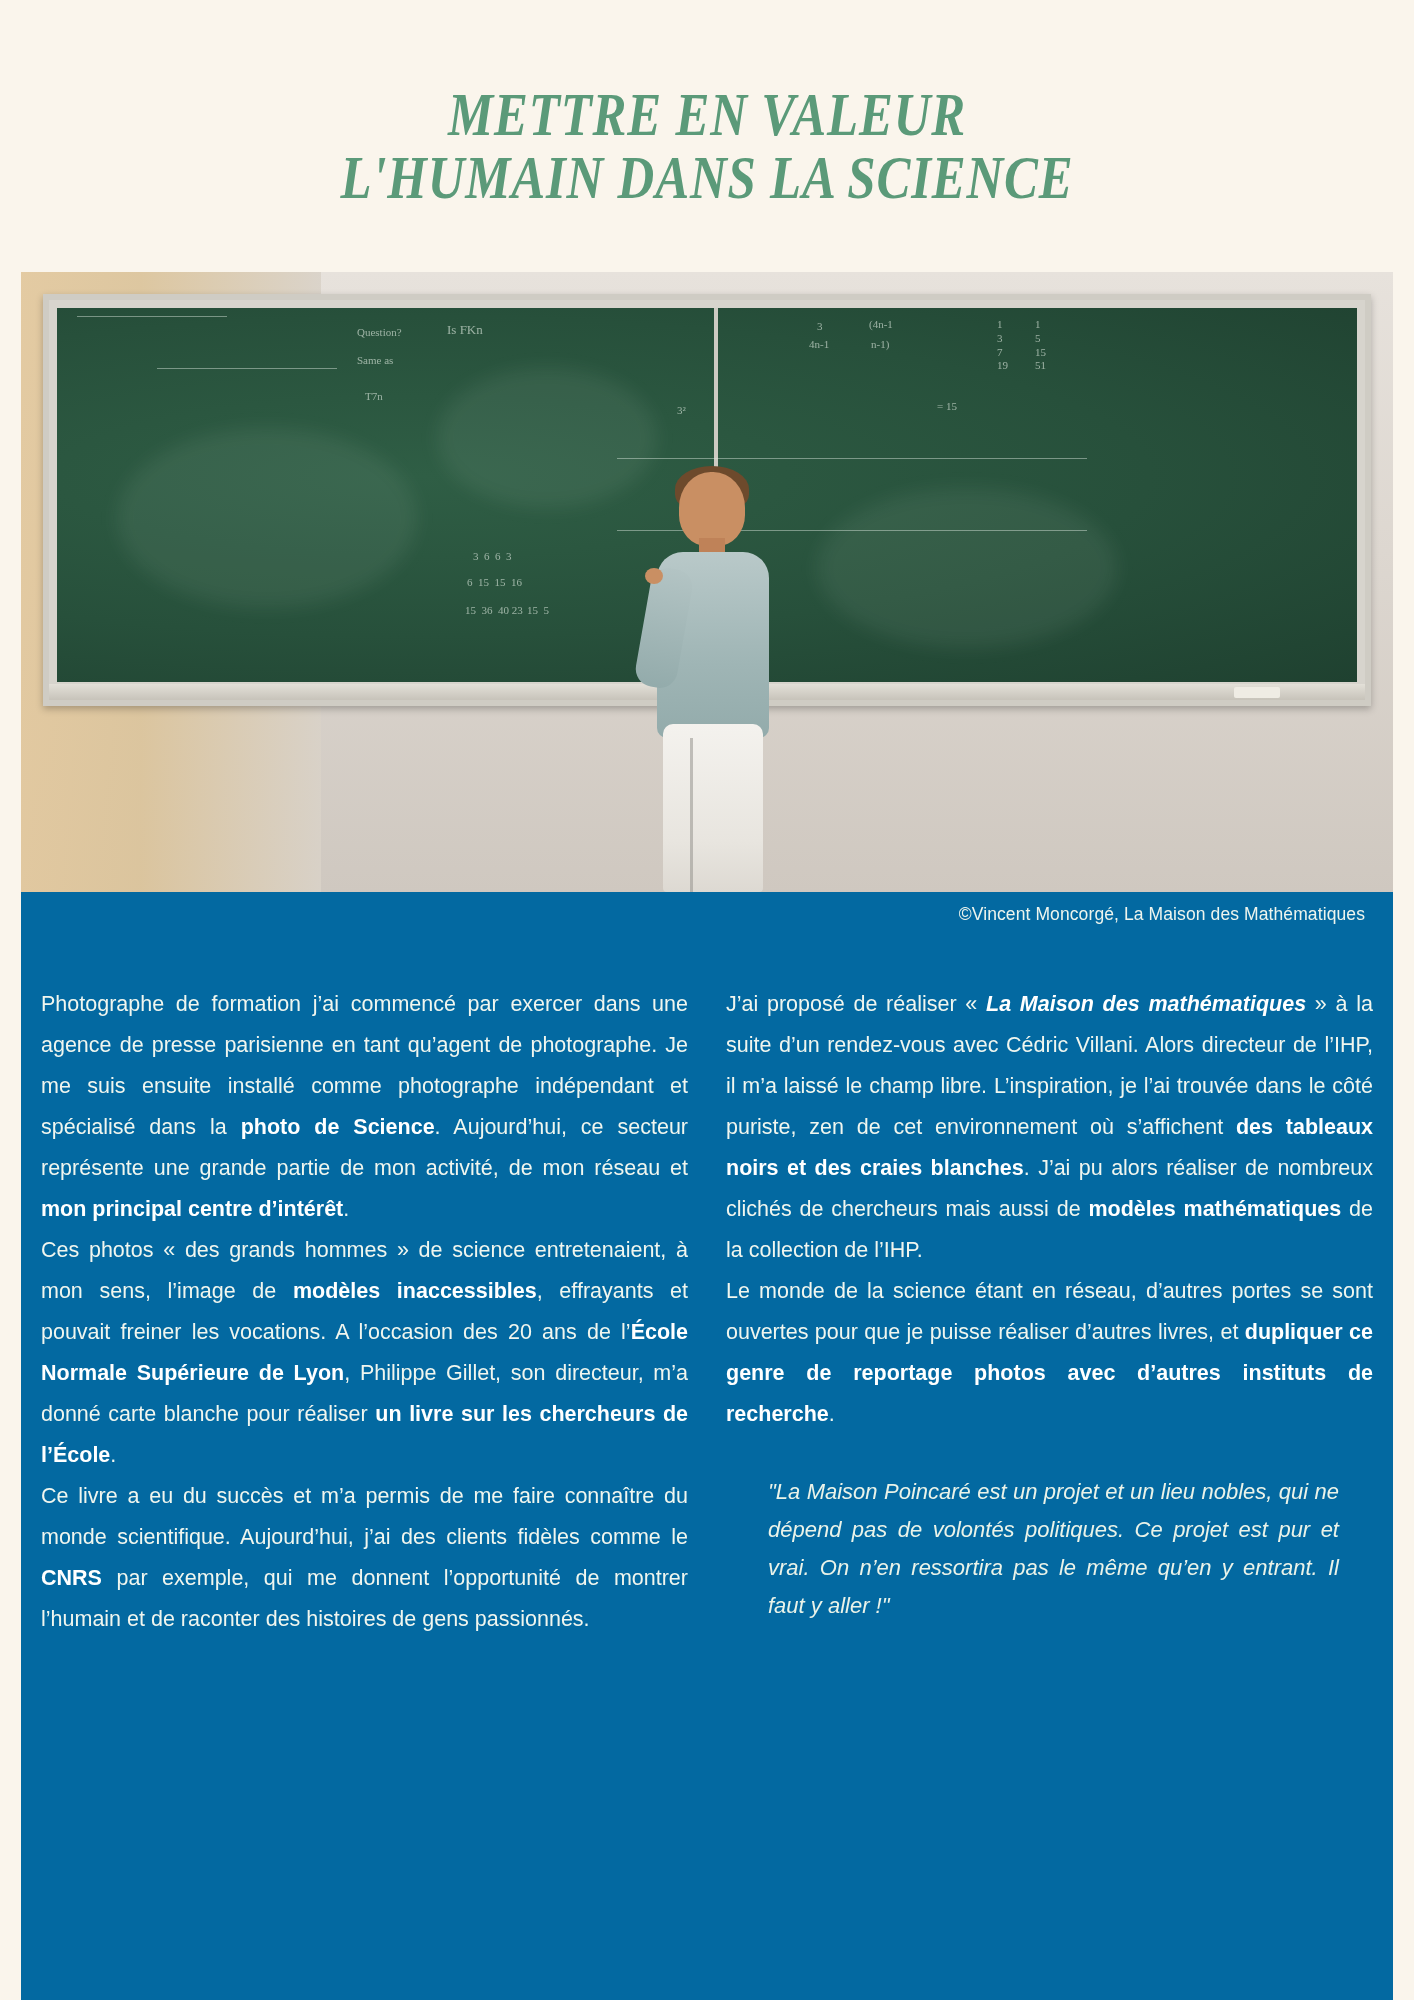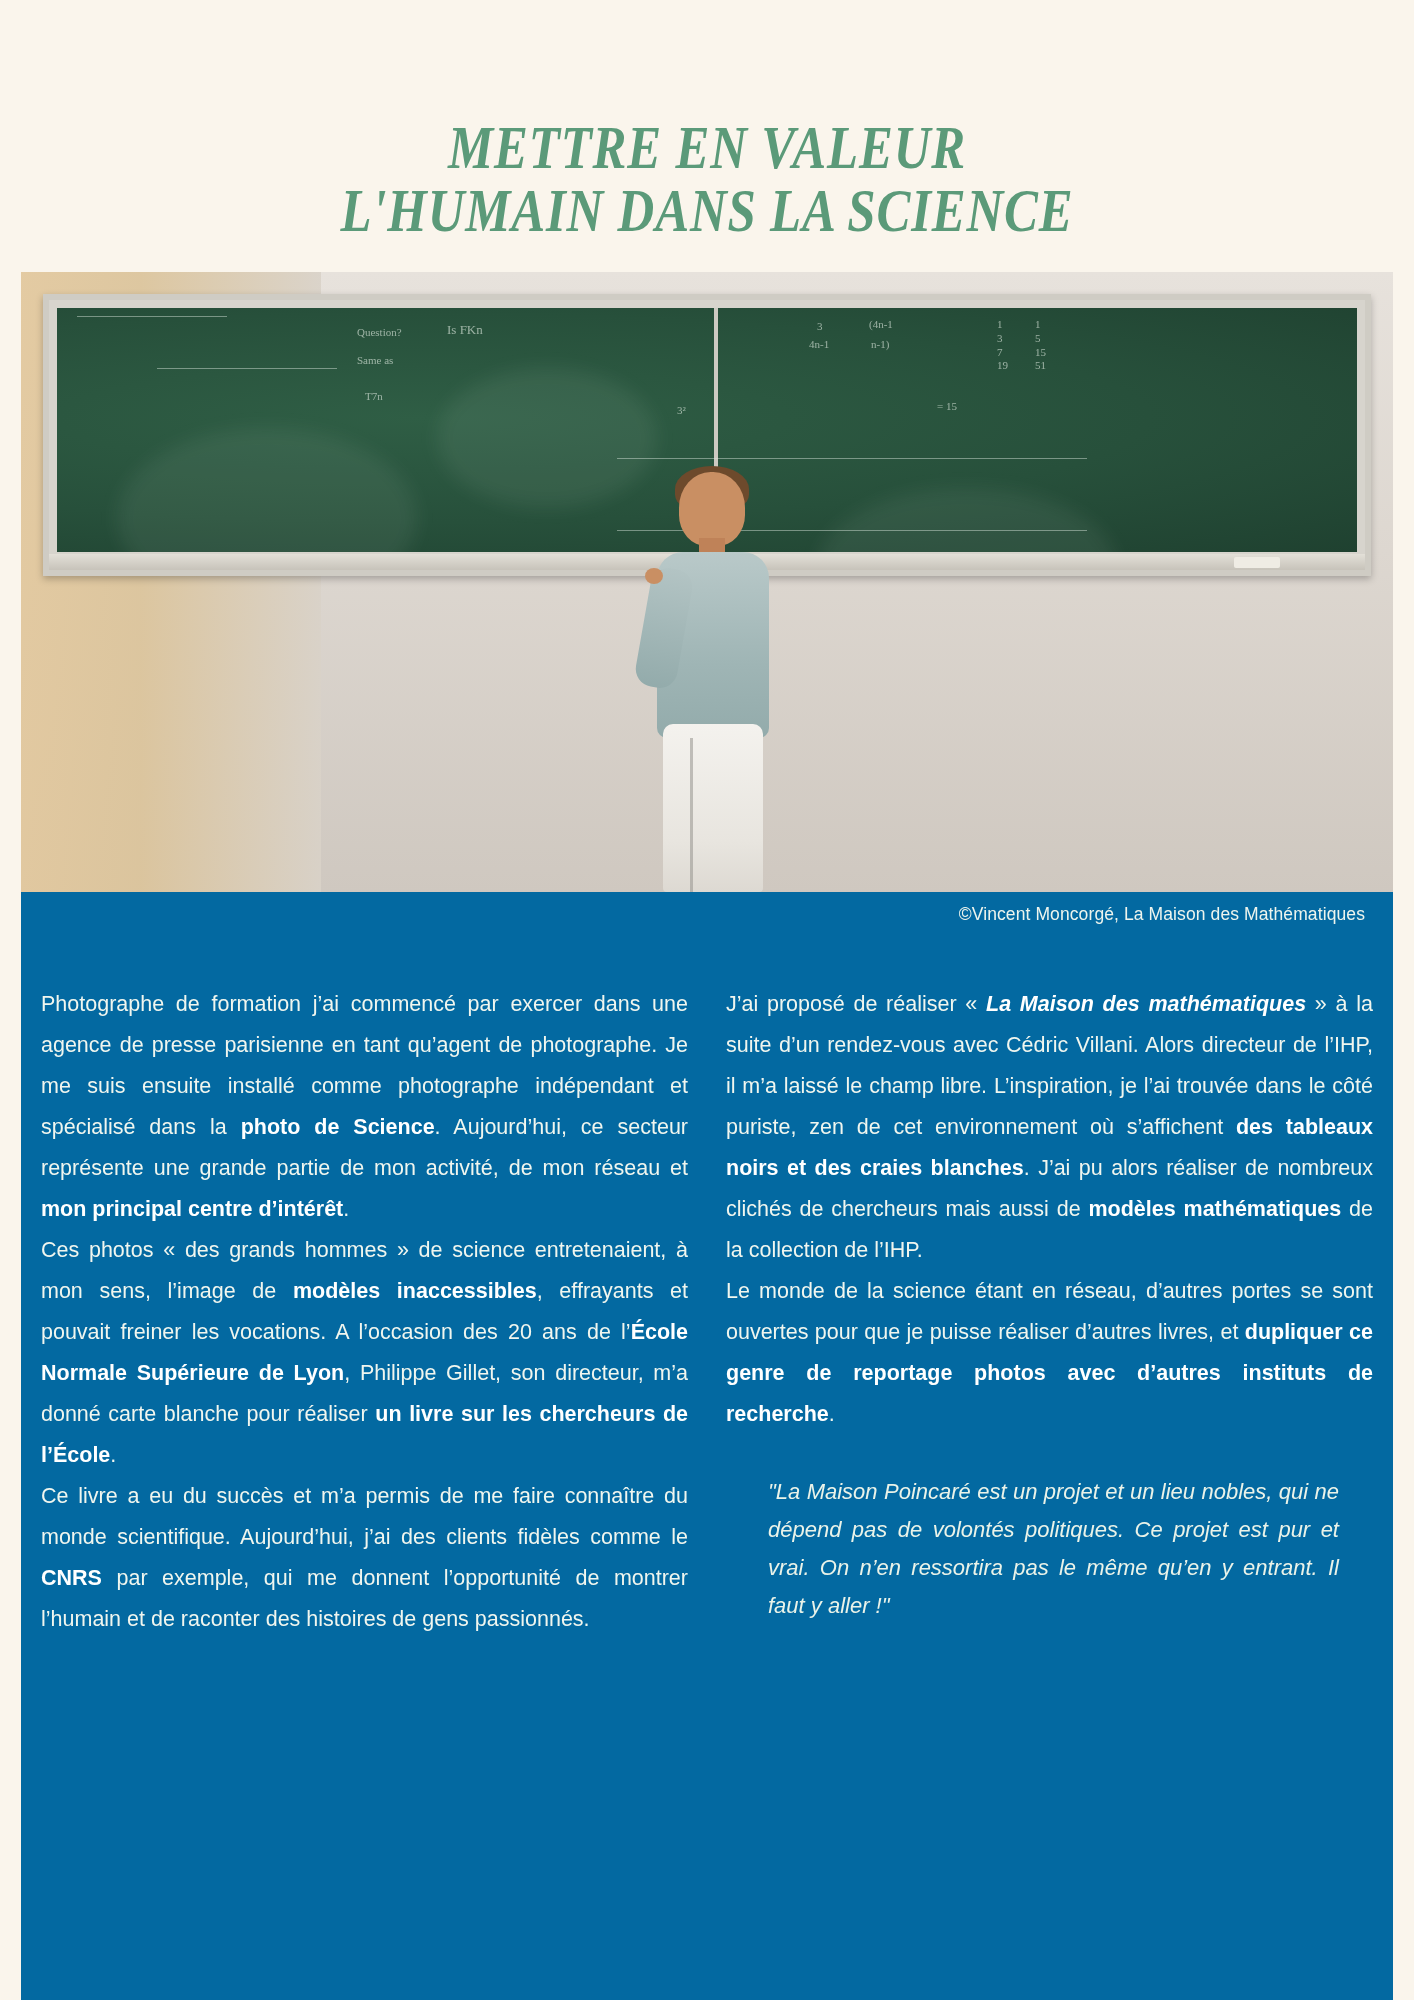--- a/index.html
+++ b/index.html
@@ -11,21 +11,21 @@
 
   body {
     background: #faf5ec;
     font-family: "Liberation Sans", sans-serif;
     position: relative;
     overflow: hidden;
   }
 
   
   .title-block {
-    padding-top: 116px;
+    padding-top: 83px;
     text-align: center;
   }
   .title-line {
     font-family: "Liberation Serif", serif;
     font-style: italic;
     font-weight: 700;
     color: #5b9a79;
     font-size: 62px;
     line-height: 1.02;
     letter-spacing: 1px;
@@ -57,21 +57,21 @@
     left: 0; top: 0; bottom: 0; width: 300px;
     background: linear-gradient(90deg,#e3c89c 0%, #dcc49a 40%, #d9d2c8 100%);
     opacity: .9;
   }
   
   .board-frame {
     position: absolute;
     left: 22px;
     top: 22px;
     right: 22px;
-    height: 282px;
+    height: 412px;
     background: #d7d4cd;
     border: 6px solid #cfccc4;
     box-shadow: 0 3px 7px rgba(0,0,0,.25);
   }
   .board-surface {
     position: absolute;
     left: 8px; top: 8px; right: 8px; bottom: 18px;
     background:
       radial-gradient(ellipse at 28% 45%, #2f5e45 0%, #27503b 55%, #1f4130 100%);
     overflow: hidden;

